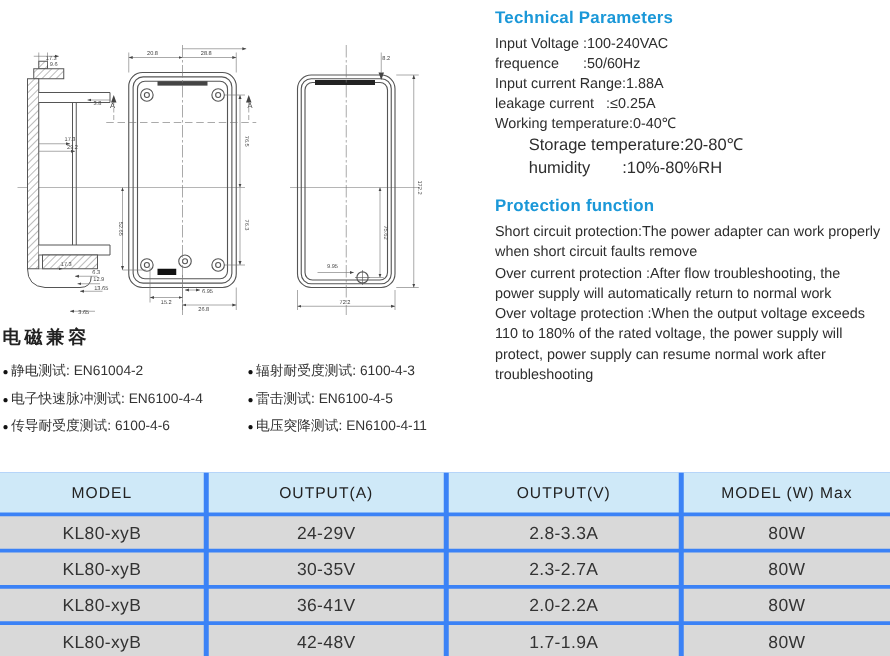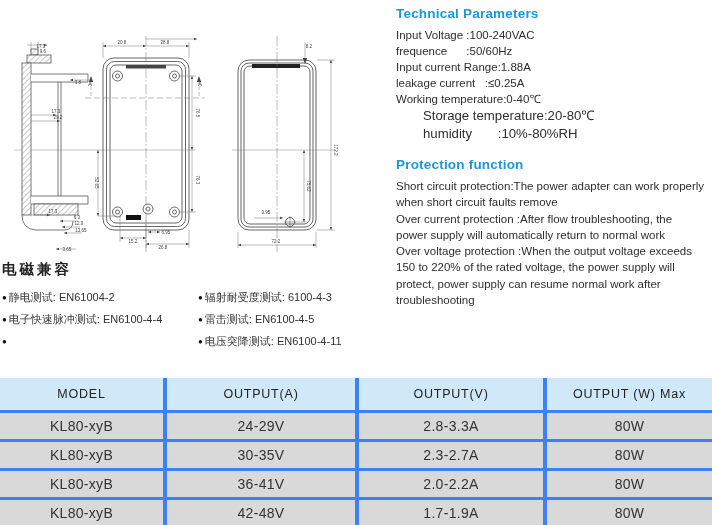--- a/index.html
+++ b/index.html
@@ -193,21 +193,21 @@
   </section>
 
   <section class="prot">
     <h3 class="sec-title">Protection function</h3>
     <div id="pf-lines">
         <div class="pf-line">Short circuit protection:The power adapter can work properly</div>
         <div class="pf-line">when short circuit faults remove</div>
         <div class="pf-line">Over current protection :After flow troubleshooting, the</div>
         <div class="pf-line">power supply will automatically return to normal work</div>
         <div class="pf-line">Over voltage protection :When the output voltage exceeds</div>
-        <div class="pf-line">150 to 220% of the rated voltage, the power supply will</div>
+        <div class="pf-line">110 to 180% of the rated voltage, the power supply will</div>
         <div class="pf-line">protect, power supply can resume normal work after</div>
         <div class="pf-line">troubleshooting</div>
       </div>
   </section>
 
   <section class="emc">
     <h2 class="emc-title">电磁兼容</h2>
     <div id="emc-rows">
         <div class="emc-row">
           <div class="emc-cell left">
@@ -225,34 +225,35 @@
             <span>电子快速脉冲测试: EN6100-4-4</span>
           </div>
           <div class="emc-cell">
             <span class="bullet">●</span>
             <span>雷击测试: EN6100-4-5</span>
           </div>
         </div>
         <div class="emc-row">
           <div class="emc-cell left">
             <span class="bullet">●</span>
+            <span>传导耐受度测试: 6100-4-6</span>
           </div>
           <div class="emc-cell">
             <span class="bullet">●</span>
             <span>电压突降测试: EN6100-4-11</span>
           </div>
         </div>
       </div>
   </section>
 
   <div class="spec-table" id="spec-table">
       <div class="th">MODEL</div>
       <div class="th">OUTPUT(A)</div>
       <div class="th">OUTPUT(V)</div>
-      <div class="th">OUTPUT (W) Max</div>
+      <div class="th">MODEL (W) Max</div>
       <div class="td">KL80-xyB</div>
       <div class="td">24-29V</div>
       <div class="td">2.8-3.3A</div>
       <div class="td">80W</div>
       <div class="td">KL80-xyB</div>
       <div class="td">30-35V</div>
       <div class="td">2.3-2.7A</div>
       <div class="td">80W</div>
       <div class="td">KL80-xyB</div>
       <div class="td">36-41V</div>

